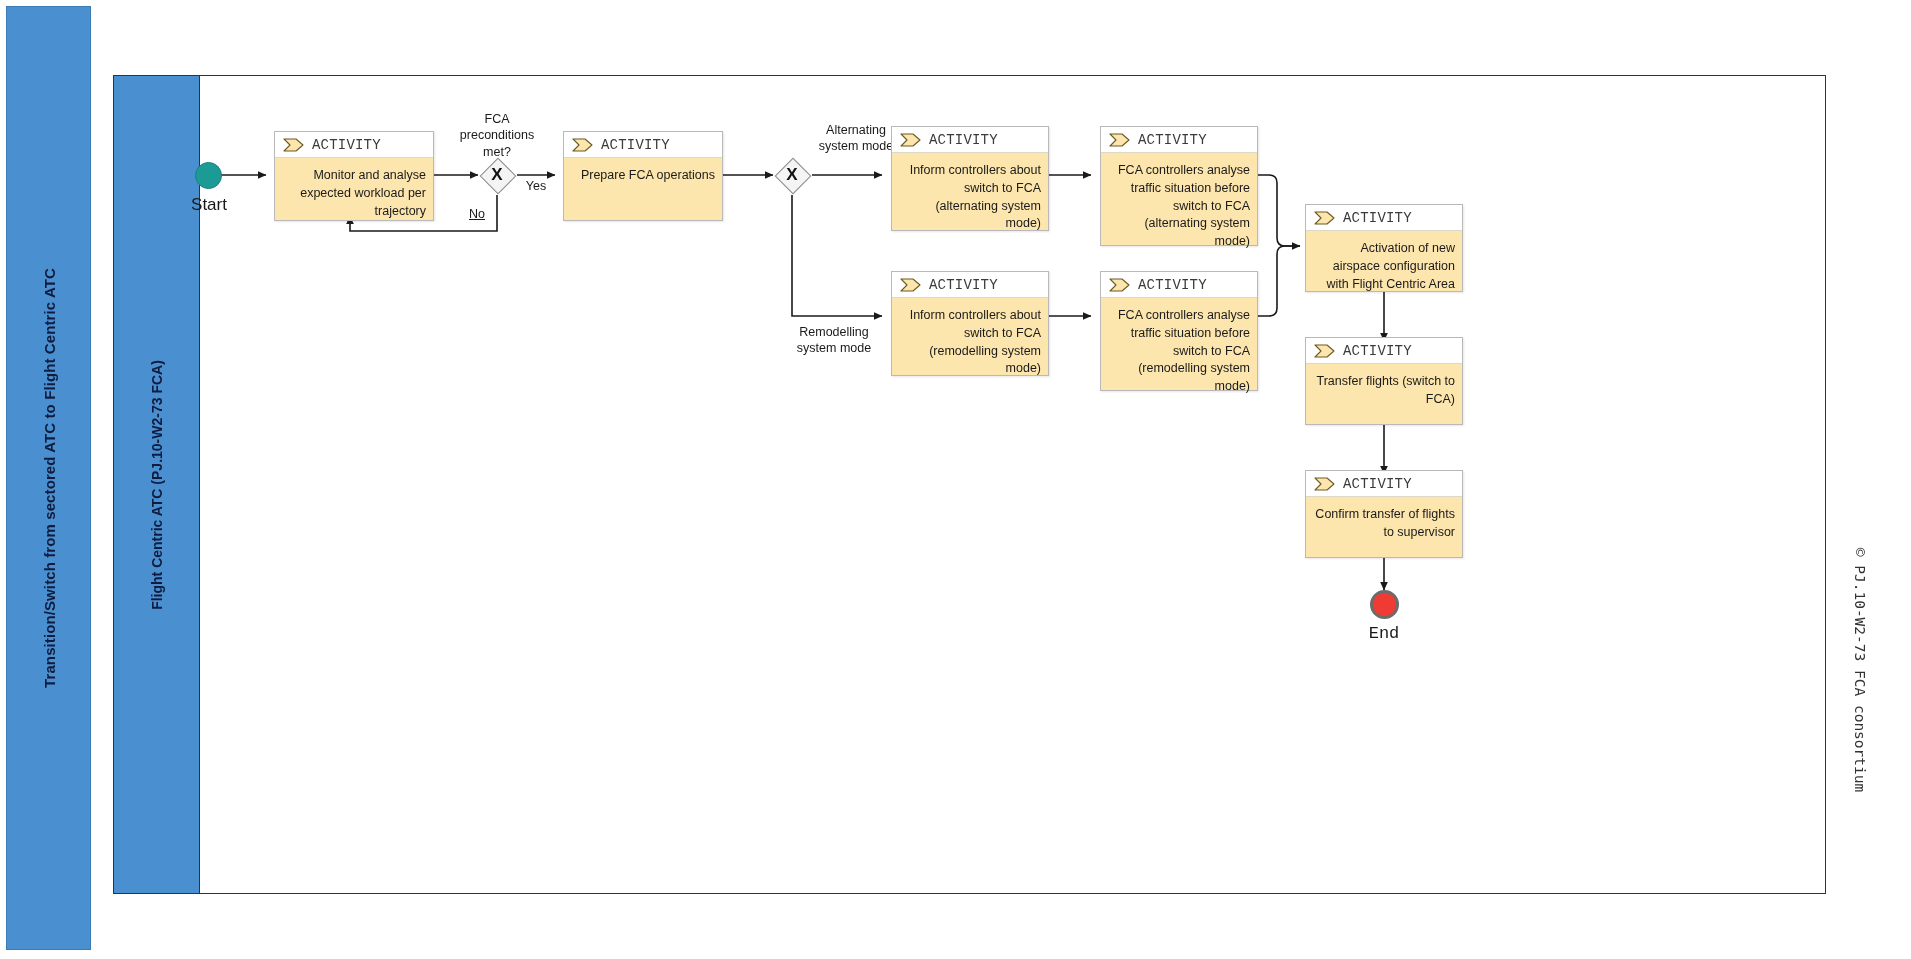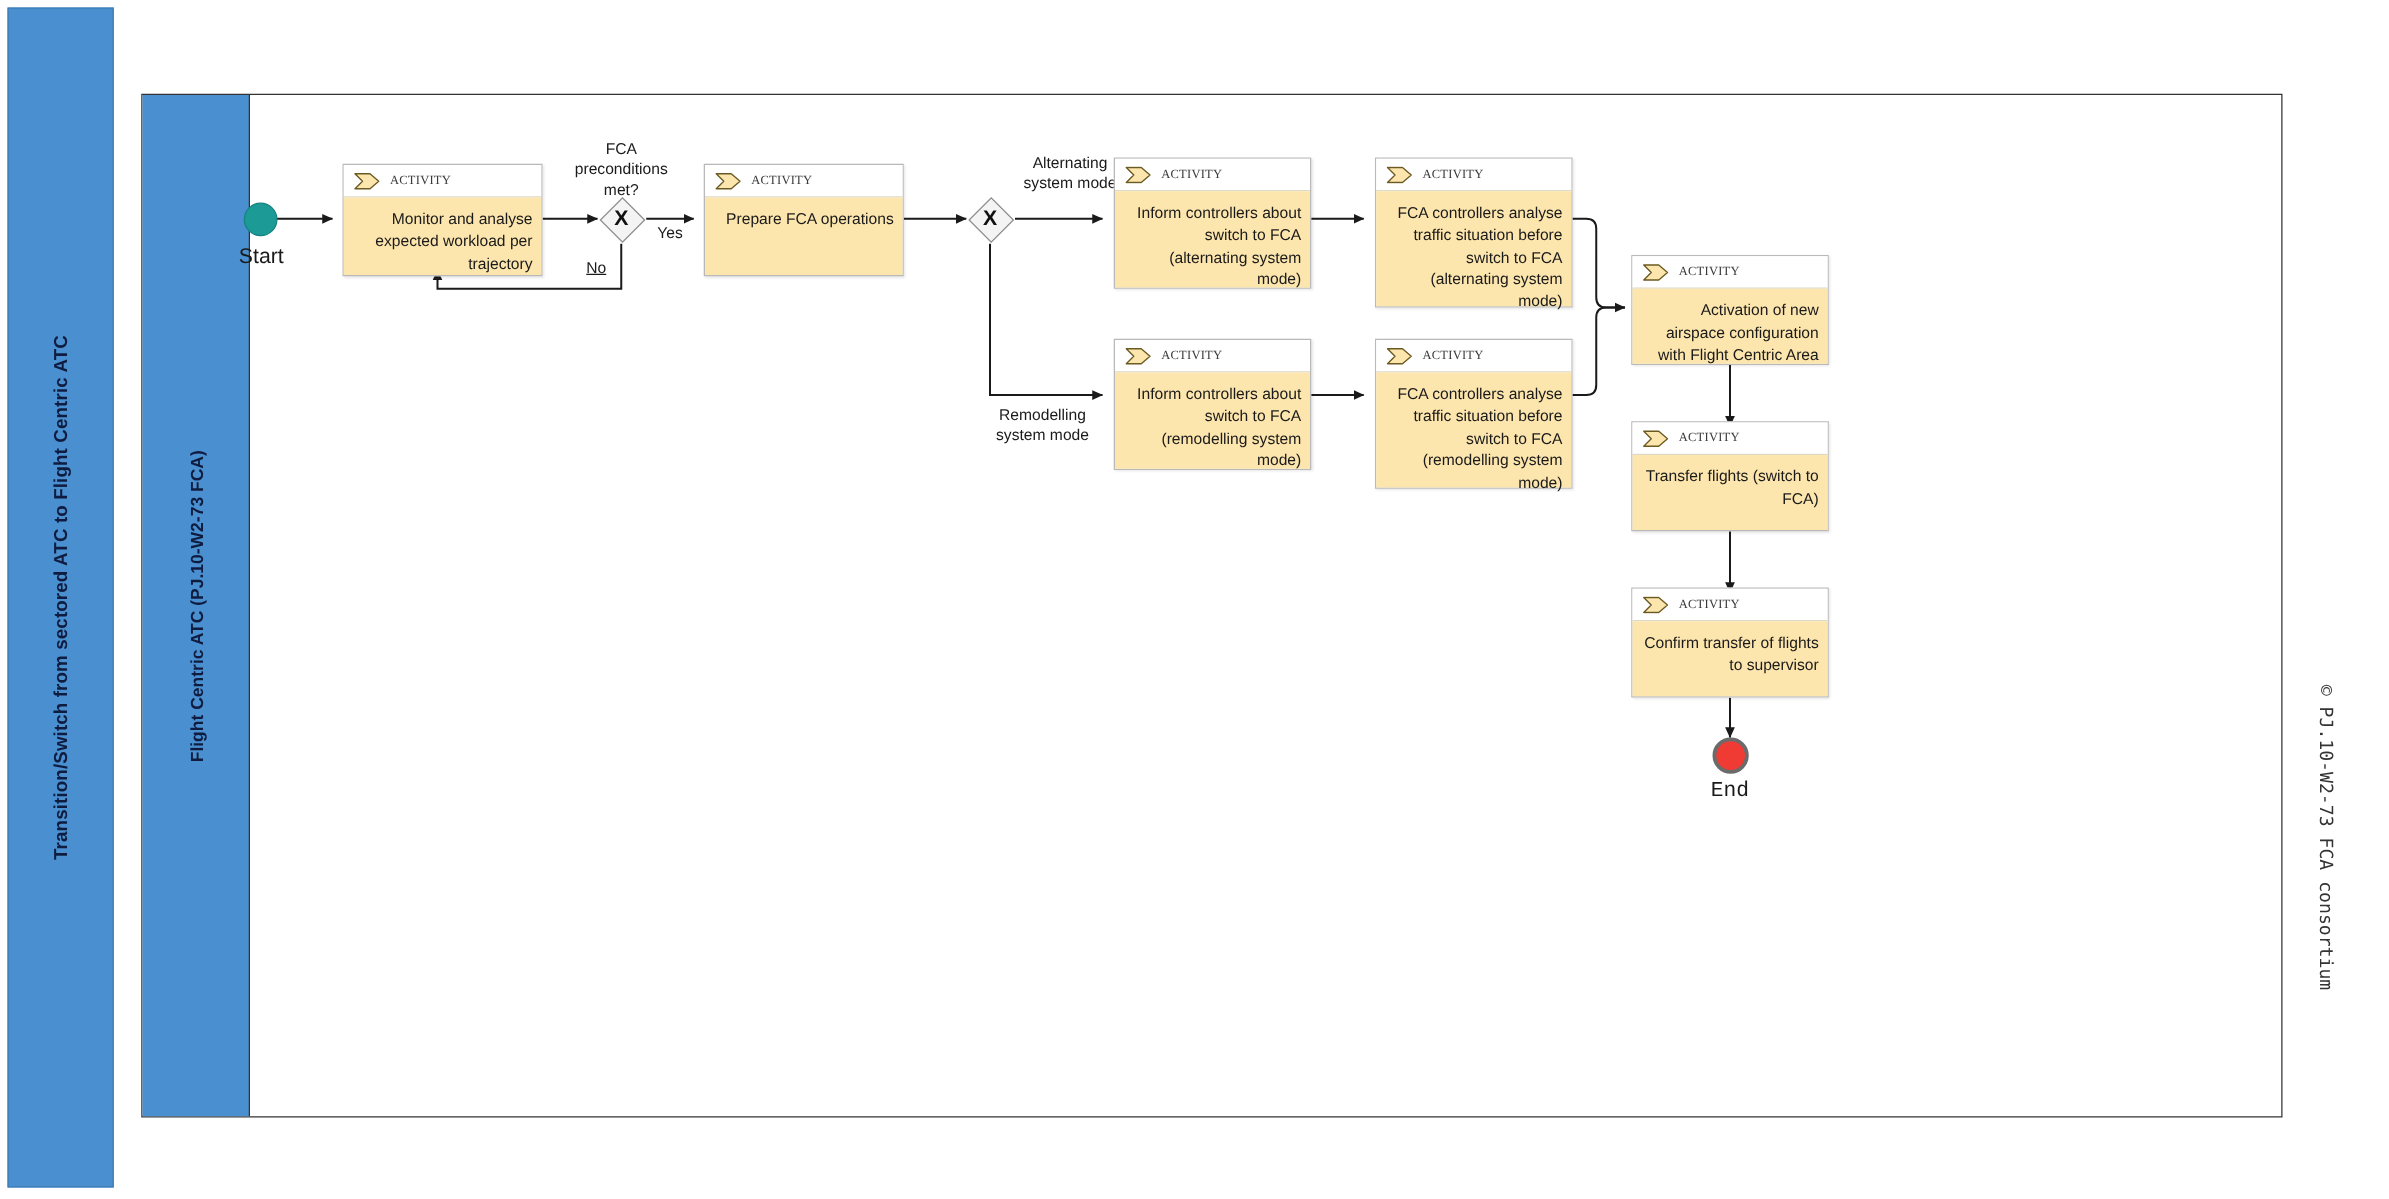--- a/index.html
+++ b/index.html
@@ -89,24 +89,24 @@
     box-sizing: border-box;
   }
   .task-head .chevron {
     width: 22px;
     height: 14px;
     flex: 0 0 auto;
     margin-right: 7px;
     display: block;
   }
   .task-head .kind {
-    font-size: 10px;
+    font-size: 14px;
     letter-spacing: 0.2px;
     color: #3a3a3a;
-    font-family: Liberation Serif, serif;
+    font-family: Liberation Mono, monospace;
   }
   .task-body {
     background: #fde6ad;
     height: calc(100% - 26px);
     display: flex;
     align-items: flex-start;
     justify-content: center;
     box-sizing: border-box;
     padding: 9px 7px 6px 7px;
   }

